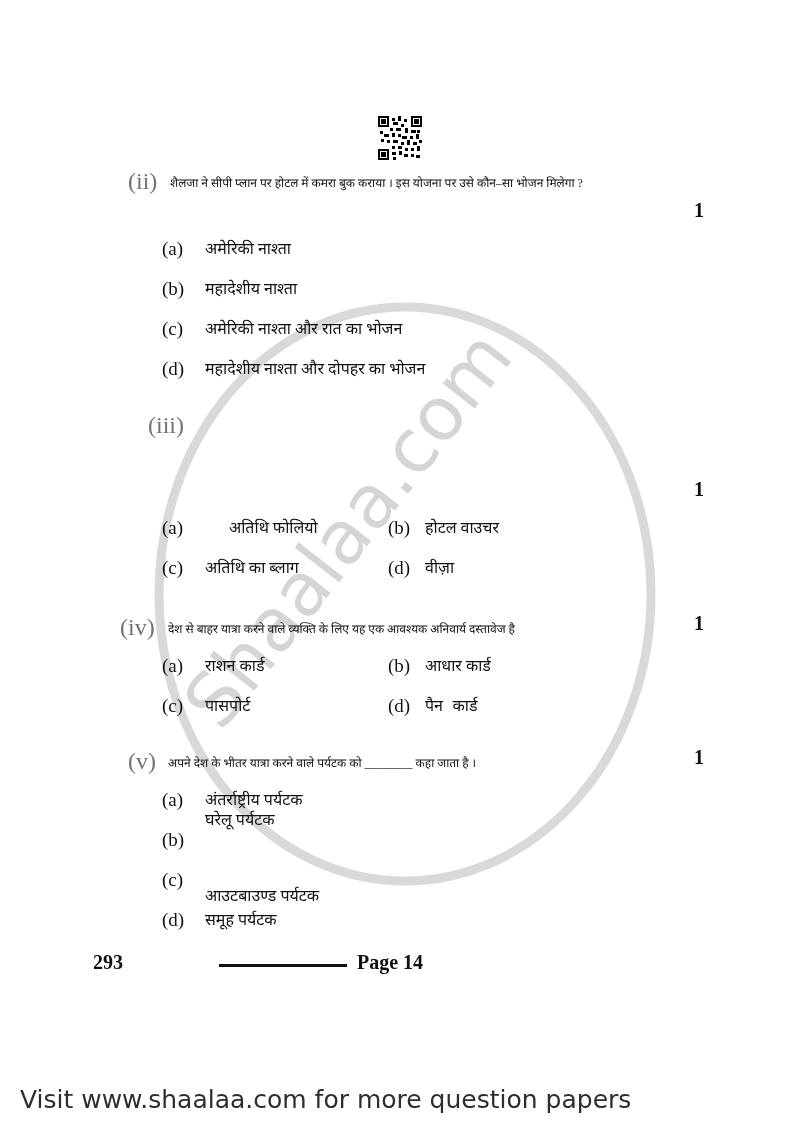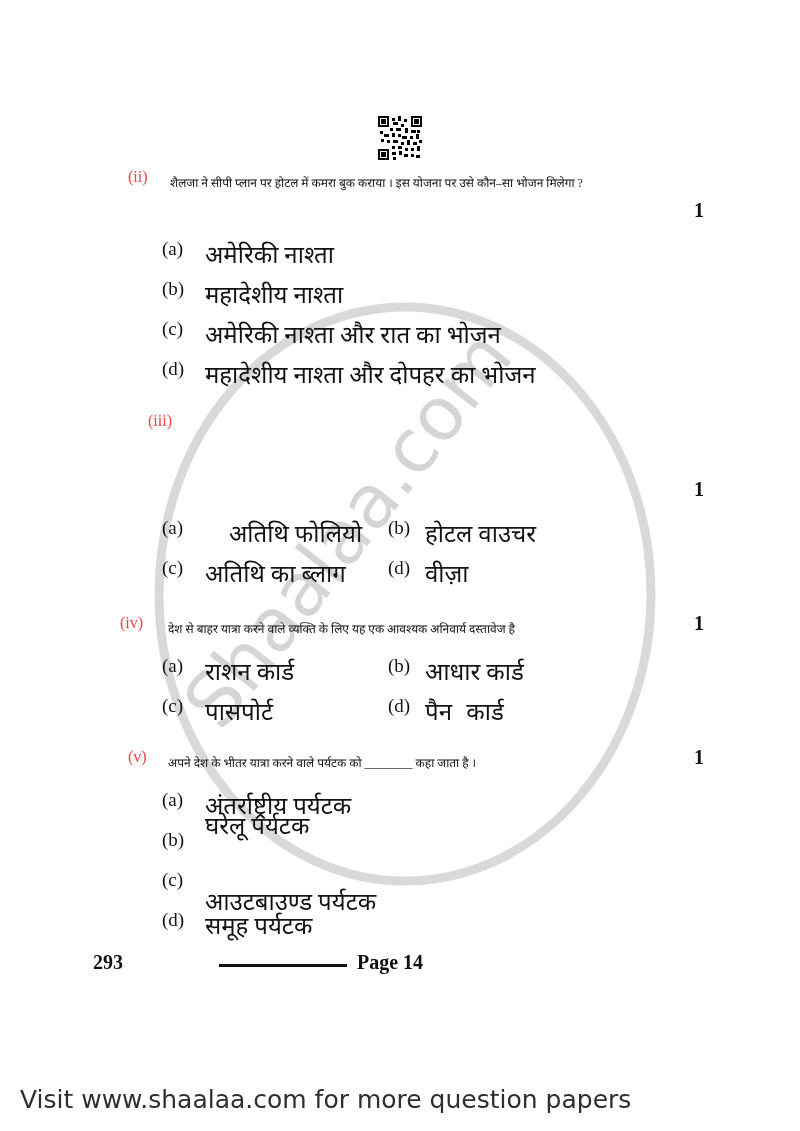--- a/index.html
+++ b/index.html
@@ -20,22 +20,22 @@
     pointer-events: none;
   }
   .content { position: absolute; left: 0; top: 0; width: 800px; height: 1131px; z-index: 1; }
   .qr {
     position: absolute;
     left: 378px; top: 116px;
     width: 44px; height: 44px;
   }
   .q-label {
     position: absolute;
-    font-size: 16px;
-    color: #ef4444;
+    font-size: 24px;
+    color: #737373;
     white-space: nowrap;
   }
   .q-text {
     position: absolute;
     font-size: 12px;
     line-height: 35px;
     color: #121212;
     text-align: justify;
   }
   .q-marks {
@@ -46,21 +46,21 @@
     color: #121212;
   }
   .opt-label {
     position: absolute;
     font-size: 19px;
     color: #121212;
     white-space: nowrap;
   }
   .opt-text {
     position: absolute;
-    font-size: 24px;
+    font-size: 16px;
     color: #121212;
     white-space: nowrap;
   }
   .footer-code {
     position: absolute;
     left: 93px; top: 951px;
     font-size: 20px;
     font-weight: bold;
   }
   .footer-divider {

